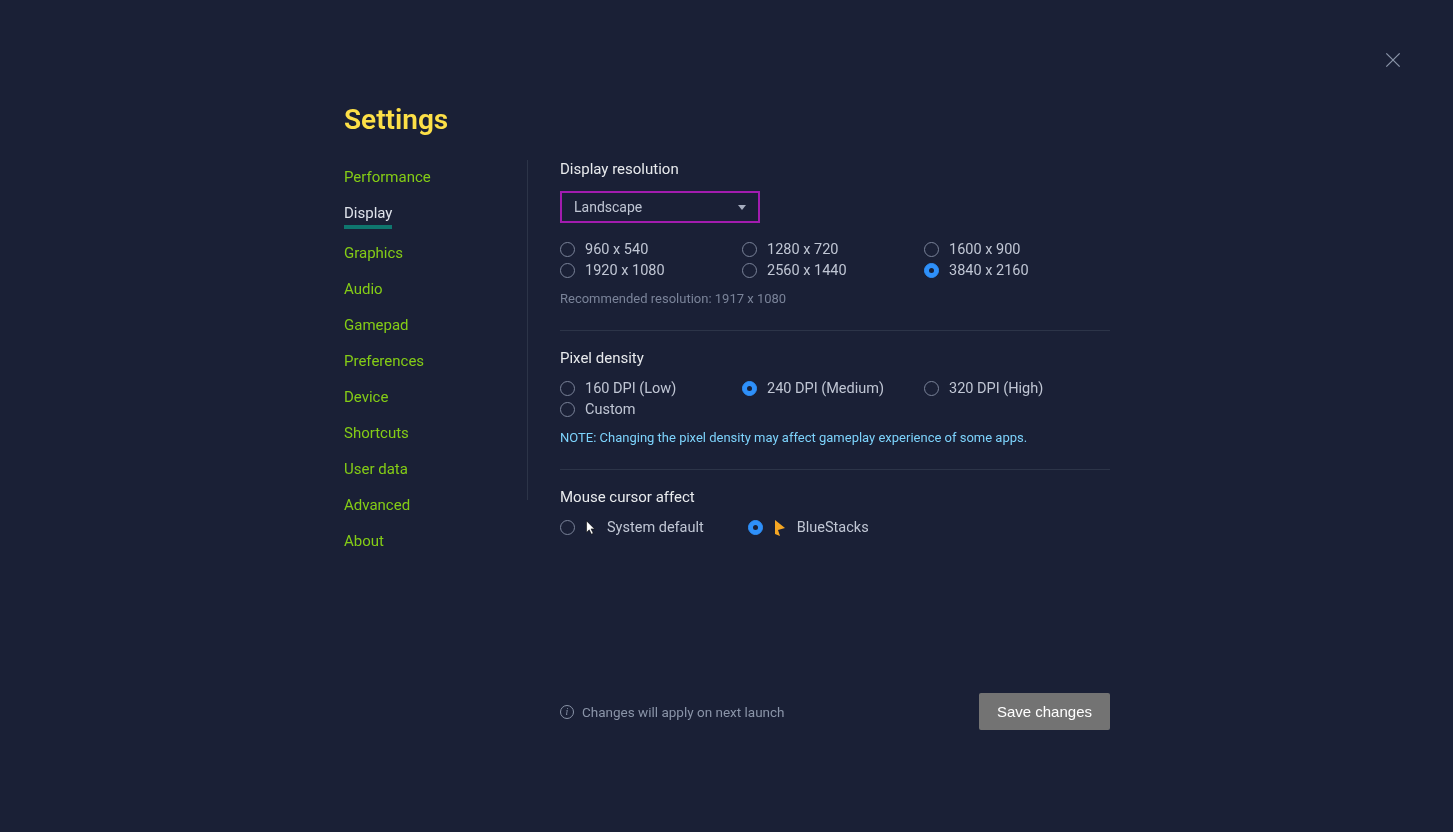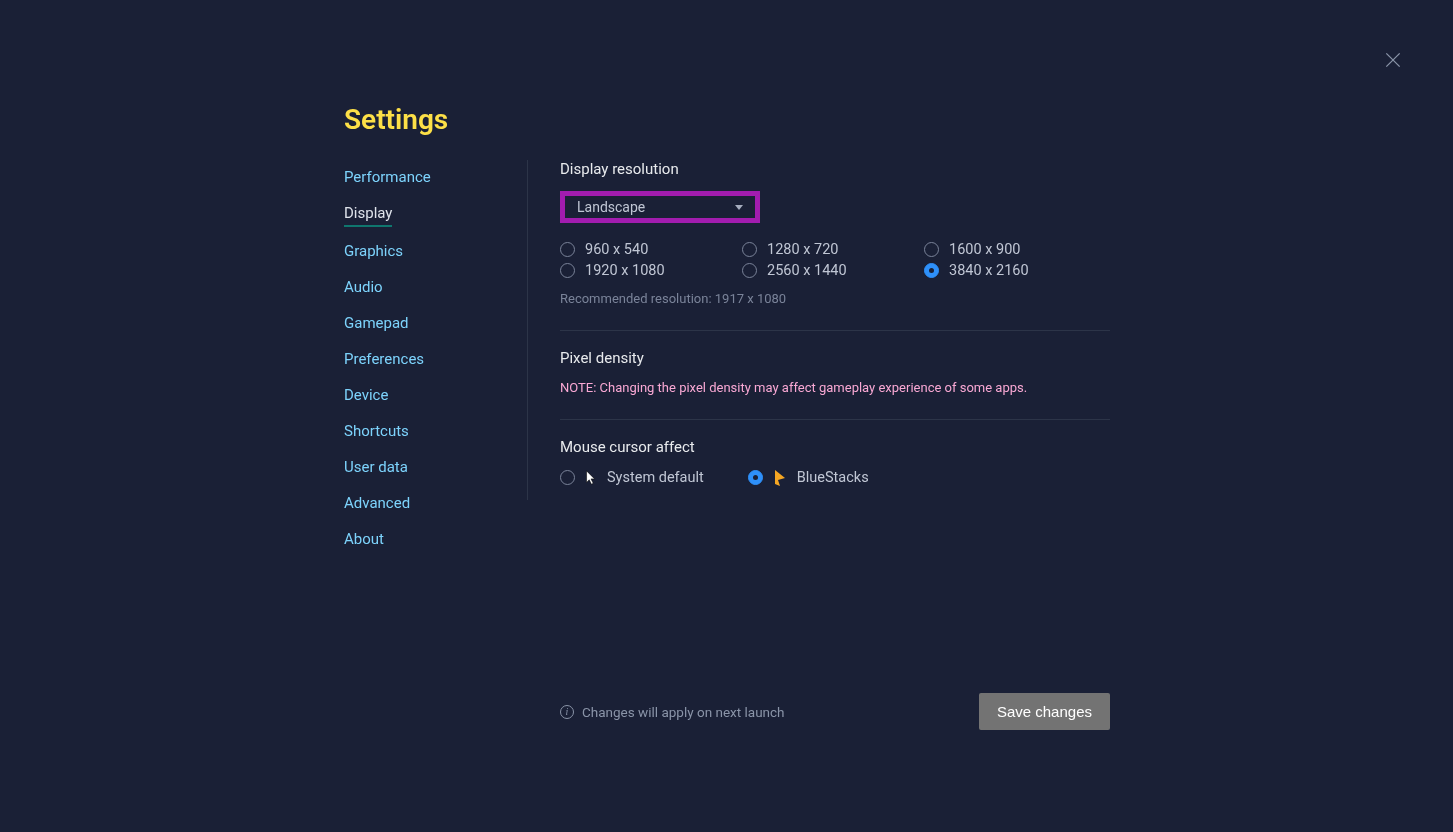--- a/index.html
+++ b/index.html
@@ -26,46 +26,46 @@
   }
   .sidebar {
     position: absolute;
     left: 344px; top: 165px;
     width: 180px;
     display: flex; flex-direction: column;
     gap: 12px;
   }
   .sidebar-item {
     font-size: 15px;
-    color: #7dd3fc;
+    color: #84cc16;
     cursor: pointer;
     padding: 3px 0;
     width: fit-content;
   }
   .sidebar-item.active {
     color: #dfe3eb;
-    border-bottom: 2px solid #0f766e;
+    border-bottom: 4px solid #0f766e;
   }
   .divider {
     position: absolute;
     left: 527px; top: 160px;
     width: 1px; height: 340px;
     background: #2c3448;
   }
   .content {
     position: absolute;
     left: 560px; top: 160px;
     width: 550px;
   }
   .section-title {
     font-size: 15px; color: #e8eaed; margin-bottom: 13px;
   }
   .select {
     width: 200px; height: 32px;
-    border: 5px solid #a21caf;
+    border: 2px solid #a21caf;
     background: transparent;
     display: flex; align-items: center; justify-content: space-between;
     padding: 0 12px;
     font-size: 14px; color: #c0c6d4;
     cursor: pointer;
     margin-bottom: 18px;
   }
   .caret {
     width: 0; height: 0;
     border-left: 4px solid transparent;
@@ -98,21 +98,21 @@
     content: "";
     width: 5px; height: 5px;
     background: #1a2036;
     border-radius: 50%;
   }
   .helper {
     font-size: 13px; color: #7a8399; margin-bottom: 24px;
   }
   .hr { height: 1px; background: #2c3448; margin-bottom: 18px; }
   .note {
-    font-size: 13px; color: #f9a8d4;
+    font-size: 13px; color: #7dd3fc;
     margin-top: 0; margin-bottom: 24px;
   }
   .cursor-row {
     display: flex; gap: 44px; margin-top: 6px;
   }
   .cursor-opt {
     display: flex; align-items: center; gap: 10px;
     font-size: 14.5px; color: #c0c6d4; cursor: pointer;
   }
   .footer {
@@ -214,20 +214,38 @@
       <span>3840 x 2160</span>
     </div>
   </div>
 
   <div class="helper">Recommended resolution: 1917 x 1080</div>
 
   <div class="hr"></div>
 
   <div class="section-title">Pixel density</div>
 
+  <div class="radio-grid">
+    <div class="radio-row">
+      <span class="radio"></span>
+      <span>160 DPI (Low)</span>
+    </div>
+    <div class="radio-row">
+      <span class="radio checked"></span>
+      <span>240 DPI (Medium)</span>
+    </div>
+    <div class="radio-row">
+      <span class="radio"></span>
+      <span>320 DPI (High)</span>
+    </div>
+    <div class="radio-row">
+      <span class="radio"></span>
+      <span>Custom</span>
+    </div>
+  </div>
 
   <div class="note">NOTE: Changing the pixel density may affect gameplay experience of some apps.</div>
 
   <div class="hr"></div>
 
   <div class="section-title">Mouse cursor affect</div>
 
   <div class="cursor-row">
     <div class="cursor-opt">
       <span class="radio"></span>

